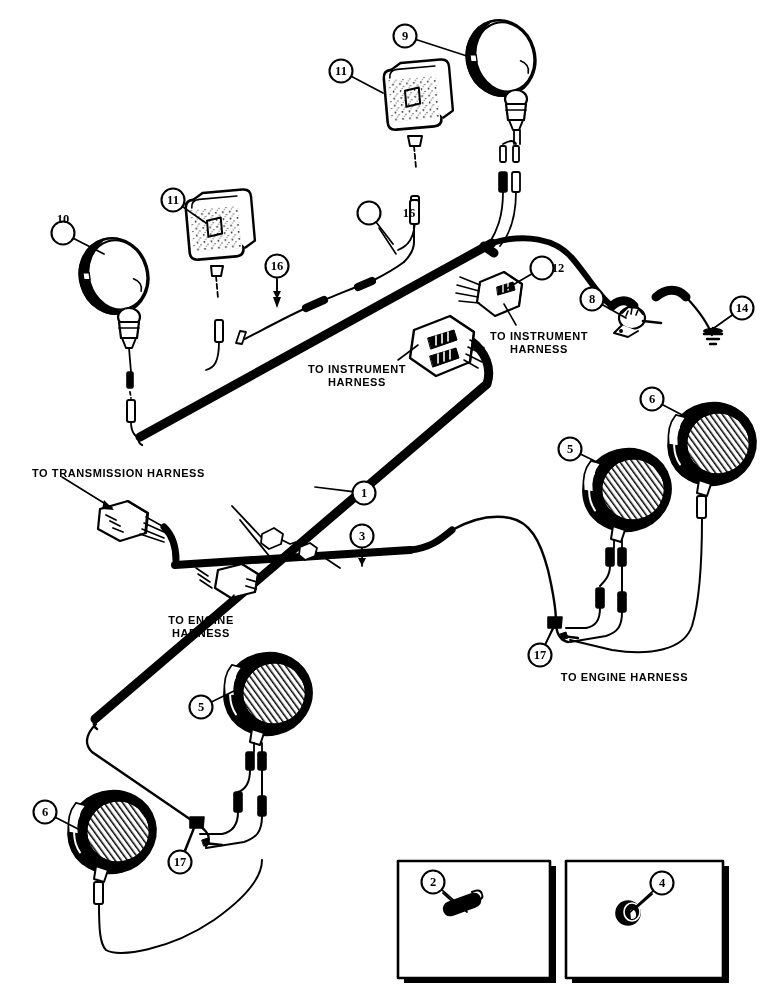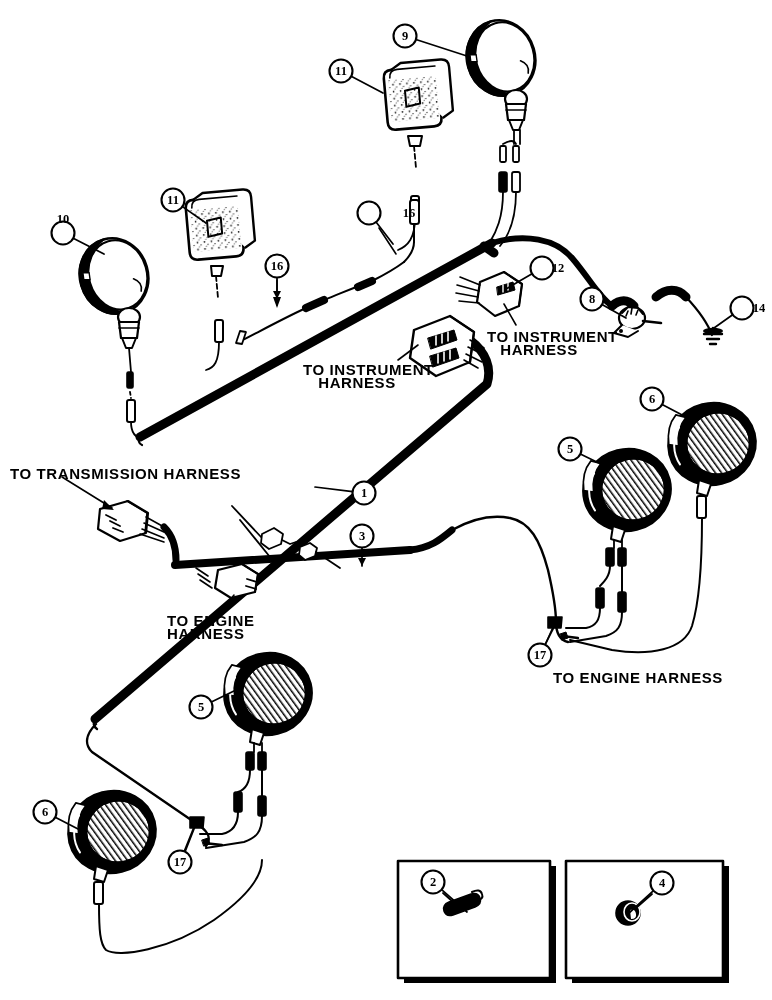--- a/index.html
+++ b/index.html
@@ -8,21 +8,21 @@
     font-family:"Liberation Sans", sans-serif;
     -webkit-font-smoothing:antialiased;
     overflow:hidden;
   }
   #sheet{position:relative;width:772px;height:1000px;background:#fff;}
   #art{position:absolute;left:0;top:0;width:772px;height:1000px;}
   .lbl{
     position:absolute;
     font-family:"Liberation Sans", sans-serif;
     font-weight:bold;
-    font-size:15px;
+    font-size:11px;
     letter-spacing:0.6px;
     color:#000;
     white-space:pre;
     line-height:13px;
     text-align:center;
   }
   .cnum{
     position:absolute;
     font-family:"Liberation Serif", serif;
     font-weight:bold;
@@ -443,21 +443,21 @@
             <line x1="184.27099277807218" y1="851.3225180548195" x2="196" y2="822" stroke="#000" stroke-width="1.7"></line>
             <circle cx="180" cy="862" r="11.5" fill="#fff" stroke="#000" stroke-width="2.1"></circle>
           </g>
         </g>
 
     </g>
   </svg>
 
   <div id="label-layer">
       <div class="lbl" style="left: 10px; top: 467px; width: 195px; text-align: right;">TO TRANSMISSION HARNESS</div>
-      <div class="lbl" style="left: 167px; top: 614px; width: 92px; text-align: left;">TO ENGINE
+      <div class="lbl" style="left: 155px; top: 614px; width: 92px; text-align: center;">TO ENGINE
 HARNESS</div>
       <div class="lbl" style="left: 303px; top: 363px; width: 108px; text-align: center;">TO INSTRUMENT
 HARNESS</div>
       <div class="lbl" style="left: 487px; top: 330px; width: 104px; text-align: center;">TO INSTRUMENT
 HARNESS</div>
       <div class="lbl" style="left: 553px; top: 671px; width: 143px; text-align: center;">TO ENGINE HARNESS</div>
     </div>
 
   <div id="callout-num-layer">
       <div class="cnum" style="left: 353px; top: 482px;">1</div>
@@ -467,20 +467,20 @@
       <div class="cnum" style="left: 559px; top: 438px;">5</div>
       <div class="cnum" style="left: 641px; top: 388px;">6</div>
       <div class="cnum" style="left: 190px; top: 696px;">5</div>
       <div class="cnum" style="left: 34px; top: 801px;">6</div>
       <div class="cnum" style="left: 394px; top: 25px;">9</div>
       <div class="cnum" style="left: 52px; top: 208px;">10</div>
       <div class="cnum" style="left: 330px; top: 60px;">11</div>
       <div class="cnum" style="left: 162px; top: 189px;">11</div>
       <div class="cnum" style="left: 531px; top: 257px; padding-left: 16px;">12</div>
       <div class="cnum" style="left: 581px; top: 288px;">8</div>
-      <div class="cnum" style="left: 731px; top: 297px; padding-left: 17px;">14</div>
+      <div class="cnum" style="left: 731px; top: 297px;">14</div>
       <div class="cnum" style="left: 266px; top: 255px;">16</div>
       <div class="cnum" style="left: 358px; top: 202px; margin-left: 40px;">16</div>
       <div class="cnum" style="left: 529px; top: 644px;">17</div>
       <div class="cnum" style="left: 169px; top: 851px;">17</div>
     </div>
 
 </div>
 
 </body></html>

